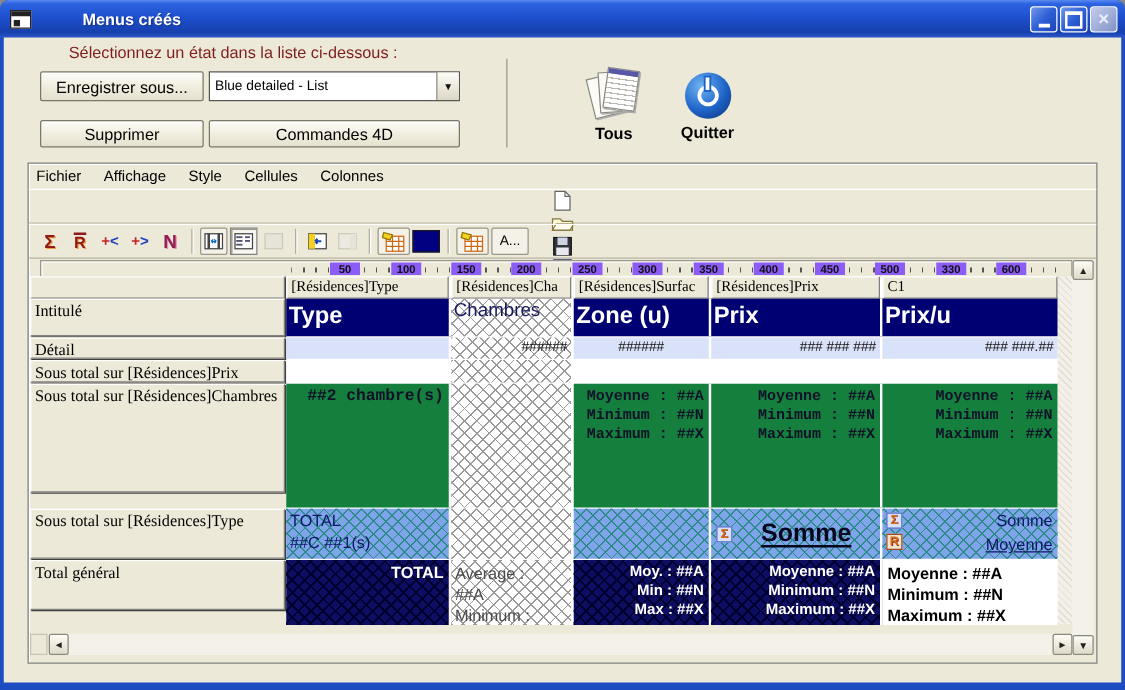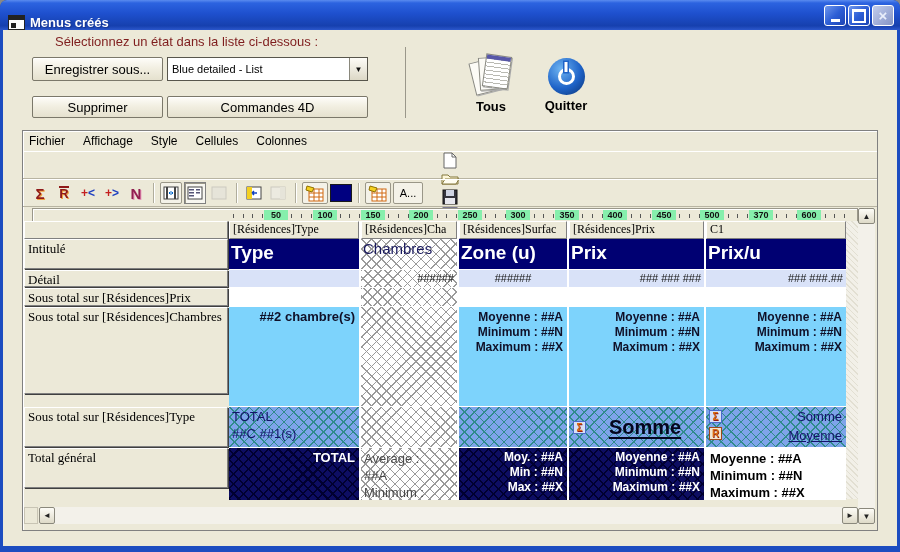--- a/index.html
+++ b/index.html
@@ -8,21 +8,21 @@
 
   .window{
     position:relative; width:900px; height:552px;
     background:#1C4CC0; border-radius:7px 7px 0 0; overflow:hidden;
   }
   
   .titlebar{
     position:absolute; left:0; top:0; right:0; height:30px;
     background:linear-gradient(180deg,#5A8BEF 0%,#2C63E0 10%,#1E50CE 45%,#1640AE 86%,#2B57CB 100%);
     border-radius:7px 7px 0 0;
-    display:flex; align-items:flex-end; padding:0 6px;
+    display:flex; align-items:center; padding:0 6px;gap:36px;
   }
   .title-icon{ width:17px; height:15px; position:relative; background:#fff; border:1px solid #222; margin:0 5px 0 2px; }
   .title-icon::before{ content:""; position:absolute; left:0; top:0; right:0; height:4px; background:#222; }
   .title-icon::after{ content:""; position:absolute; left:2px; bottom:1px; width:5px; height:5px; background:#222; }
   .title-text{ color:#fff; font-weight:bold; font-size:13px; text-shadow:1px 1px 1px #17348E; }
   .winbtns{ position:absolute; right:6px; top:5px; display:flex; gap:2px; }
   .winbtn{
     width:22px; height:21px; border-radius:3px; border:1px solid #fff;
     display:flex; align-items:center; justify-content:center;
     background:linear-gradient(135deg,#6F97EC 0%,#2E5FD6 50%,#1C44B4 100%);
@@ -94,21 +94,21 @@
   .swatchbox{ width:20px; height:18px; border:1px solid #555; background:#fff; }
   .fill-swatch{ width:22px; height:18px; border:1px solid #1a1a1a; background:#000080; }
   .alicon rect{ fill:#333; }
   .disabled{ opacity:.38; filter:grayscale(60%); }
 
   
   .ruler{ left:9px; top:77px; width:826px; height:14px; background:#ECE9D8;
     border:1px solid #9a978a; box-shadow:inset 1px 1px 0 #fff; }
   .ruler .ticks{ position:absolute; left:200px; right:4px; top:5px; height:4px;
     background:repeating-linear-gradient(90deg,#555 0 1px,transparent 1px 9.7px); }
-  .ruler .rlabel{ position:absolute; top:1px; width:24px; text-align:center; font-size:9px; font-weight:bold; color:#111; background:#86efac; }
+  .ruler .rlabel{ position:absolute; top:1px; width:24px; text-align:center; font-size:9px; font-weight:bold; color:#111; background:#8b5cf6; }
 
   
   .sbtn{ background:linear-gradient(180deg,#FDFCF7,#DedAC8); border:1px solid #8a887c; border-radius:2px;
     display:flex; align-items:center; justify-content:center; font-size:8px; color:#222; }
   .vscroll{ left:835px; top:77px; width:17px; height:316px; background:#F3F1EA; }
   .vscroll .up{ position:absolute; top:0; left:0; width:17px; height:16px; }
   .vscroll .down{ position:absolute; bottom:0; left:0; width:17px; height:16px; }
   .hscroll{ left:16px; top:376px; width:819px; height:17px; background:#F3F1EA; }
   .hscroll .left{ position:absolute; left:0; top:0; width:16px; height:17px; }
   .hscroll .right{ position:absolute; right:0; top:0; width:16px; height:17px; }
@@ -116,21 +116,21 @@
 
   
   .rowlbl{ background:#ECE9D8; border:1px solid #808080; border-top-color:#fff; border-left-color:#fff;
     box-shadow:1px 1px 0 #404040; font-family:"Liberation Serif",serif; font-size:13px; padding:1px 3px; overflow:hidden; white-space:nowrap; }
   .colhdr{ background:#ECE9D8; border:1px solid #808080; border-top-color:#fff; border-left-color:#fff;
     font-family:"Liberation Serif",serif; font-size:12px; padding:0 3px; overflow:hidden; white-space:nowrap; }
   .gridbg{ left:206px; top:90px; width:629px; height:278px; background:#fff; }
   .cell{ position:absolute; overflow:hidden; }
   .navy{ background:#000072; }
   .ltblue{ background:#D9E2F8; }
-  .peri{ background:#7dd3fc; }
+  .peri{ background:#15803d;font-family:Liberation Mono, monospace; }
   .hatch-gray{ background-color:#fff; background-image:
       repeating-linear-gradient(45deg,#9a9a9a 0 1px,transparent 1px 7px),
       repeating-linear-gradient(135deg,#9a9a9a 0 1px,transparent 1px 7px); }
   .hatch-blue{ background-color:#7EA4EA; background-image:
       repeating-linear-gradient(45deg,#2F8B8B 0 1px,transparent 1px 7px),
       repeating-linear-gradient(135deg,#2F8B8B 0 1px,transparent 1px 7px); }
   .hatch-navy{ background-color:#0D0D62; background-image:
       repeating-linear-gradient(45deg,#000030 0 1.5px,transparent 1.5px 7px),
       repeating-linear-gradient(135deg,#000030 0 1.5px,transparent 1.5px 7px); }
   .stipple{ background:repeating-linear-gradient(45deg,#E2DfD2 0 1px,#F2F0E8 1px 4px); }
@@ -386,21 +386,21 @@
         <span class="rlabel" style="left:231px">50</span>
         <span class="rlabel" style="left:280px">100</span>
         <span class="rlabel" style="left:328px">150</span>
         <span class="rlabel" style="left:376px">200</span>
         <span class="rlabel" style="left:425px">250</span>
         <span class="rlabel" style="left:473px">300</span>
         <span class="rlabel" style="left:522px">350</span>
         <span class="rlabel" style="left:570px">400</span>
         <span class="rlabel" style="left:619px">450</span>
         <span class="rlabel" style="left:667px">500</span>
-        <span class="rlabel" style="left:716px">370</span>
+        <span class="rlabel" style="left:716px">330</span>
         <span class="rlabel" style="left:764px">600</span>
       </div>
 
       <div class="abs gridbg"></div>
       <div class="abs stipple" style="left:823px;top:90px;width:12px;height:278px;"></div>
 
       <div class="abs rowlbl" style="left:1px;top:90px;width:204px;height:18px;"></div>
       <div class="abs rowlbl" style="left:1px;top:108px;width:204px;height:30px;">Intitulé</div>
       <div class="abs rowlbl" style="left:1px;top:139px;width:204px;height:17px;">Détail</div>
       <div class="abs rowlbl" style="left:1px;top:157px;width:204px;height:18px;">Sous total sur [Résidences]Prix</div>

